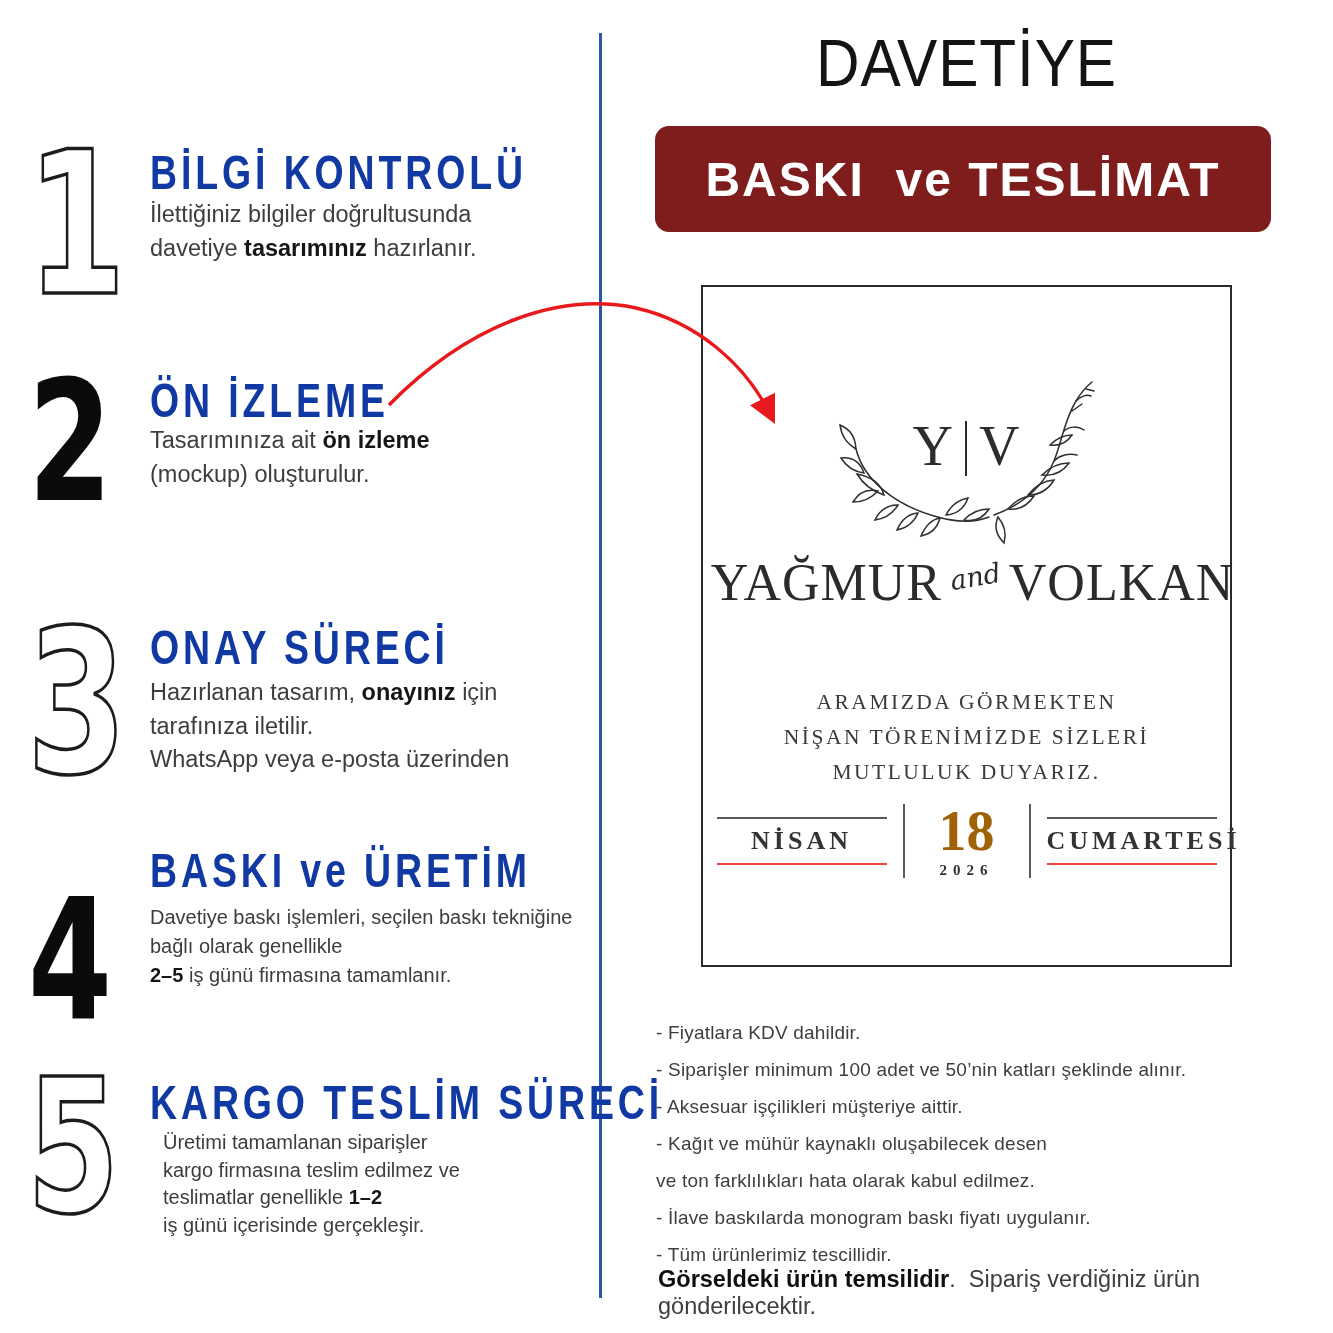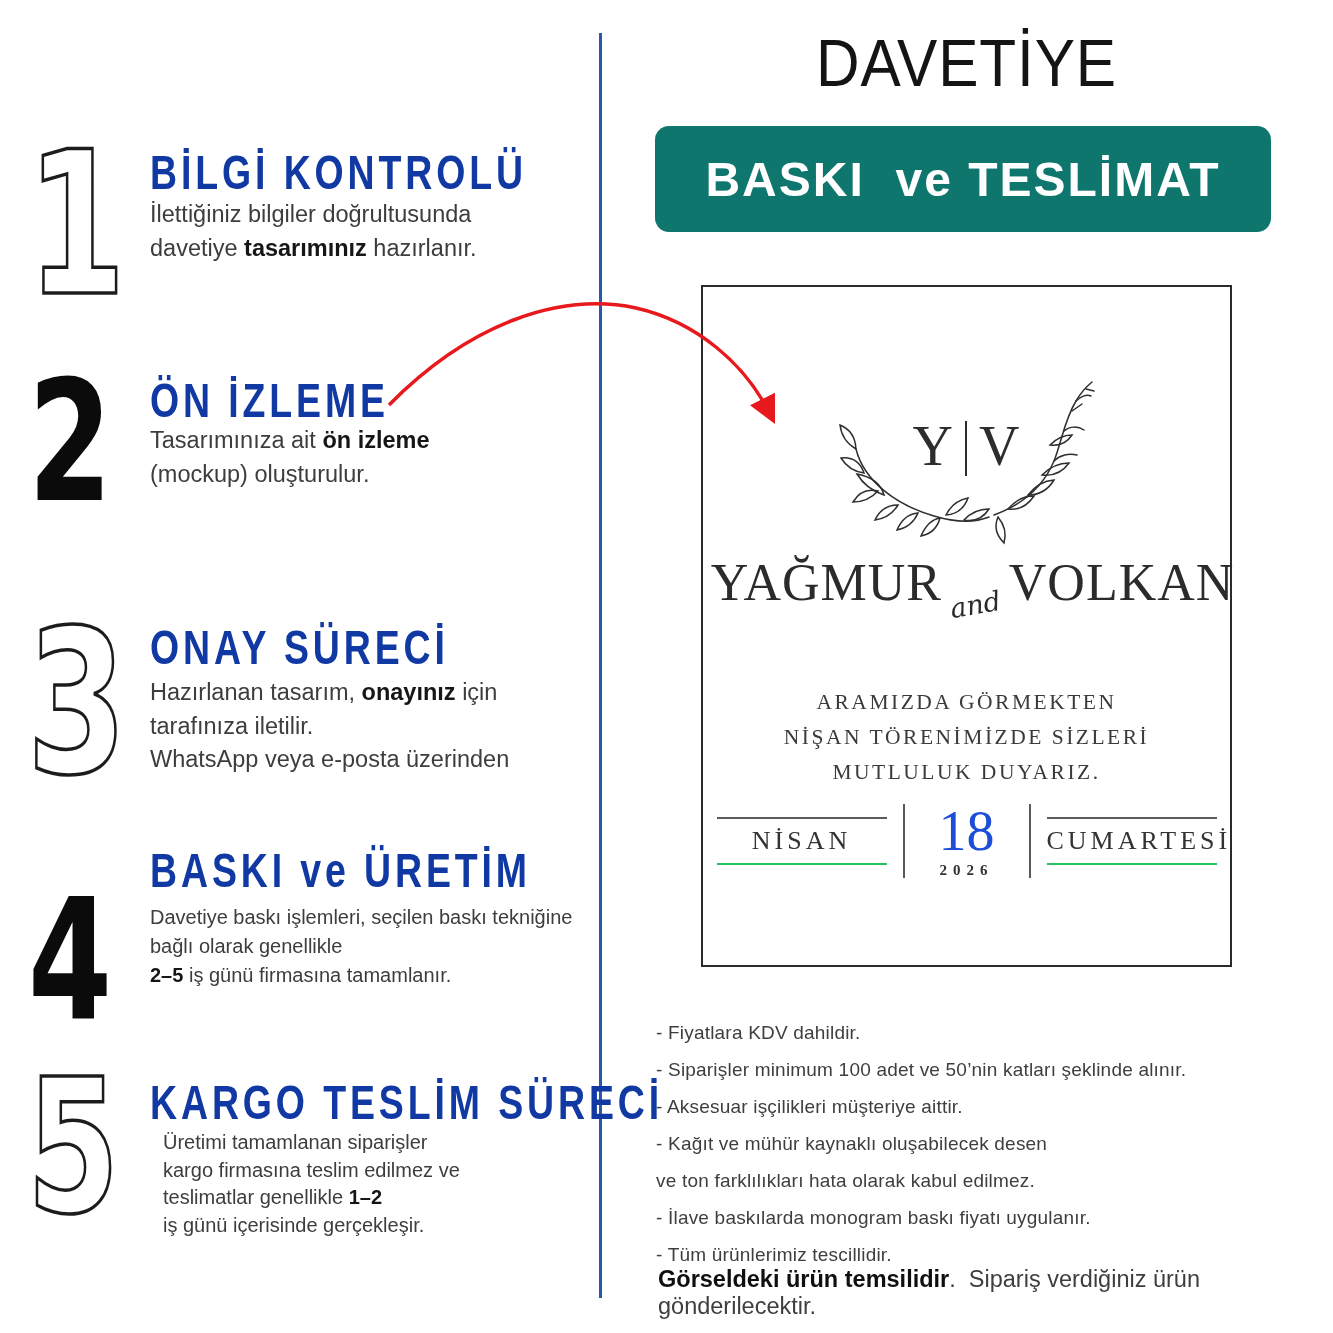--- a/index.html
+++ b/index.html
@@ -8,21 +8,21 @@
   .abs { position:absolute; }
 
   
   .divider { position:absolute; left:599px; top:33px; width:3px; height:1265px; background:#2A58A8; }
 
   
   .page-title { position:absolute; left:600px; top:24px; width:733px; text-align:center;
                 font-size:67px; font-weight:300; color:#141414; letter-spacing:1px;
                 transform:scaleX(0.9); }
   .banner { position:absolute; left:655px; top:126px; width:616px; height:106px;
-            background:#0f766e; border-radius:14px; display:flex; align-items:center;
+            background:#7f1d1d; border-radius:14px; display:flex; align-items:center;
             justify-content:center; }
   .banner span { color:#ffffff; font-size:48px; font-weight:700; letter-spacing:2px; white-space:pre; }
 
   
   .step { position:absolute; left:0; width:600px; }
   .step-num { position:absolute; left:10px; width:120px; text-align:center;
               font-family:"DejaVu Sans", sans-serif; font-weight:800; line-height:1;
               transform:scaleX(0.72); transform-origin:center top; }
   .step-num.outline { color:#ffffff; -webkit-text-stroke:3.5px #1c1c1c; }
   .step-num.solid { color:#0b0b0b; }
@@ -34,34 +34,34 @@
   .step-desc .b { font-weight:700; color:#161616; }
   .d-lg { font-size:23.5px; line-height:33.5px; }
   .d-md { font-size:20px;   line-height:29px; }
   .d-sm { font-size:20px;   line-height:27.5px;margin-left:13px; }
 
   
   .card { position:absolute; left:701px; top:285px; width:531px; height:682px;
           border:2px solid #2b2b2b; background:#ffffff;
           font-family:"Liberation Serif", serif; }
   .monogram { position:absolute; left:50%; top:88px; transform:translateX(-50%); }
-  .names { position:absolute; top:266px; left:12px; right:0; display:flex; align-items:flex-end;
+  .names { position:absolute; top:266px; left:12px; right:0; display:flex; align-items:flex-start;
            justify-content:center; gap:8px; color:#2b2b2b; }
   .name { font-size:52px; letter-spacing:1px; }
   .joiner { font-family:"DejaVu Serif", serif; font-style:italic; font-size:27px;
             color:#2b2b2b; transform:rotate(-10deg); position:relative; top:8px; }
   .message { position:absolute; top:398px; left:0; right:0; text-align:center;
              color:#3a3a3a; font-size:21.5px; letter-spacing:2.5px; line-height:35px; }
   .date-row { position:absolute; top:516px; left:0; right:0; display:flex;
               align-items:center; justify-content:center; gap:16px; color:#333333; }
-  .date-side { width:170px; border-top:2px solid #5a5a5a; border-bottom:2px solid #22c55e;
-               padding:7px 0; text-align:center; font-size:26px; letter-spacing:4px; }
+  .date-side { width:170px; border-top:2px solid #5a5a5a; border-bottom:2px solid #ef4444;
+               padding:7px 0; text-align:center; font-size:26px; letter-spacing:4px;font-weight:bold; }
   .date-bar { width:2px; height:74px; background:#5a5a5a; }
   .date-center { text-align:center; width:92px; }
-  .date-day { font-size:56px; line-height:1; color:#1d4ed8; }
+  .date-day { font-size:56px; line-height:1; color:#a16207;font-weight:bold; }
   .date-year { font-size:15px; font-weight:700; letter-spacing:6px; margin-top:3px; }
 
   
   .notes { position:absolute; left:656px; top:1014px; font-size:19px; line-height:37px;
            color:#3e3e3e; letter-spacing:0.2px; }
   .footer { position:absolute; left:658px; top:1266px; font-size:23.5px; color:#3e3e3e; }
   .footer .b { font-weight:700; color:#0f0f0f; }
   .footer span { white-space:pre-wrap; }
 
   svg text { font-family:"Liberation Serif", serif; }

